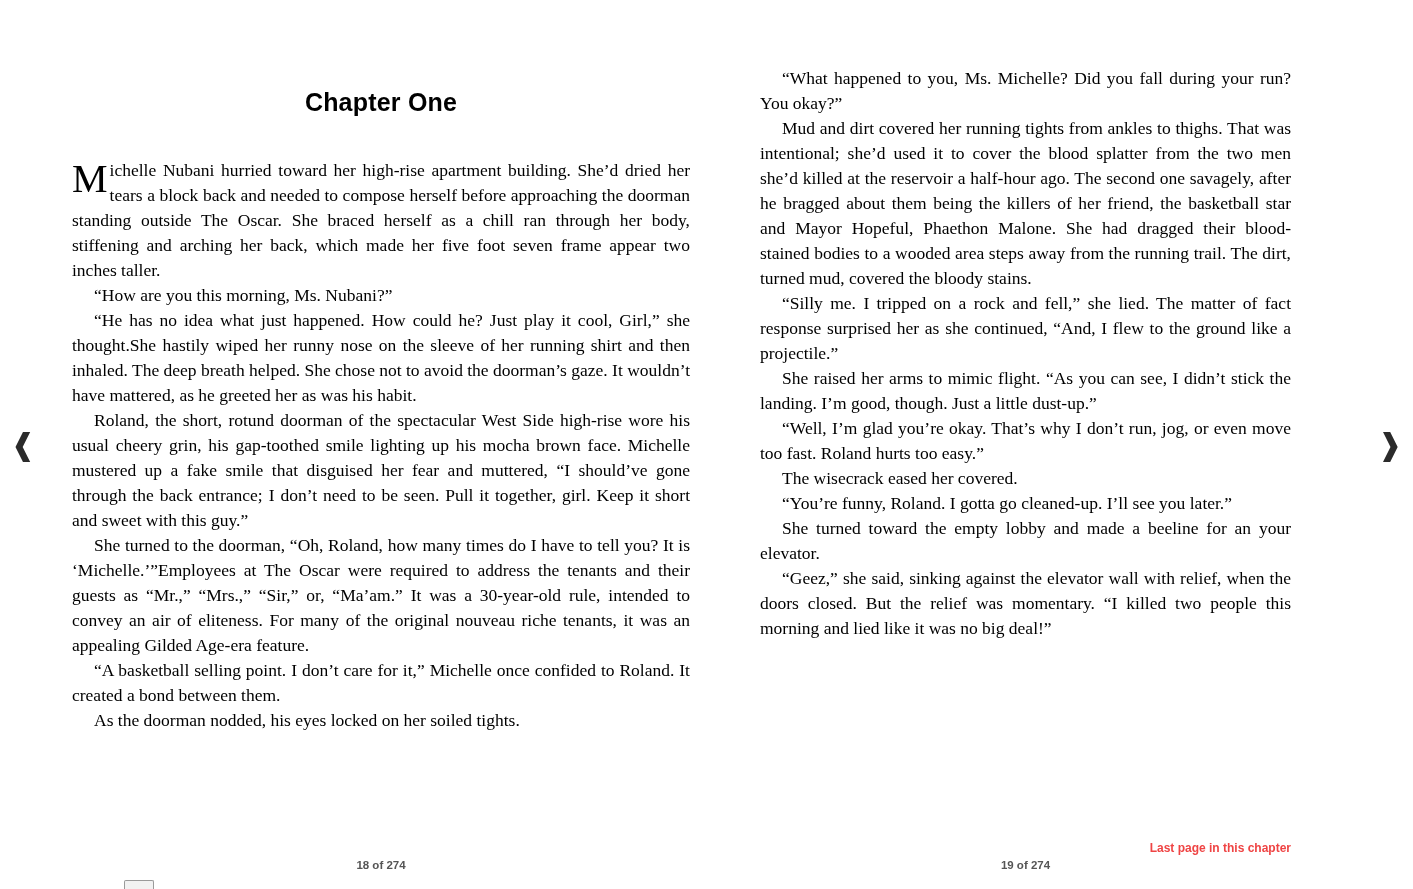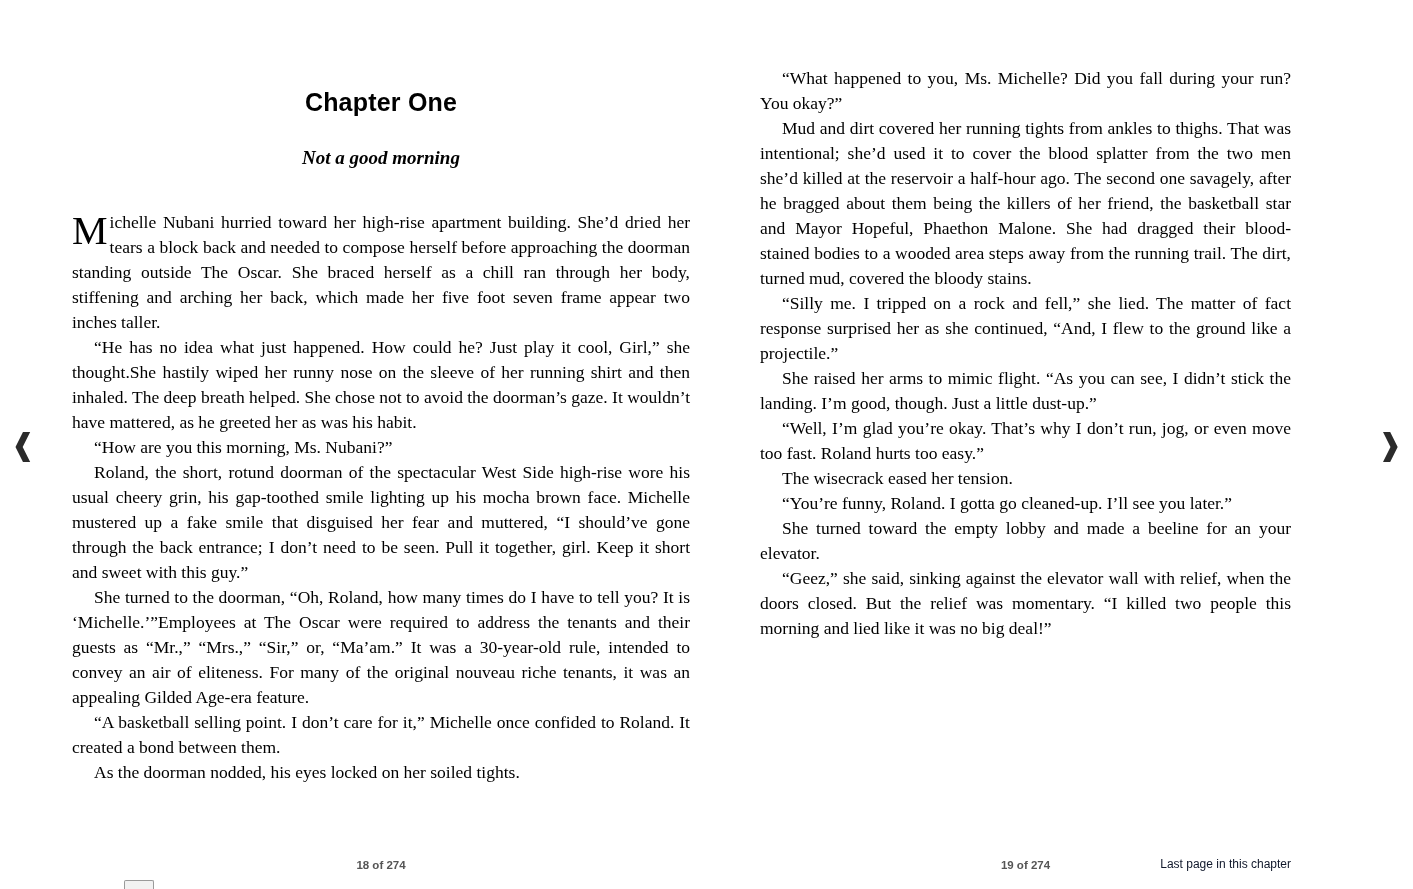--- a/index.html
+++ b/index.html
@@ -112,23 +112,23 @@
   .page.right .footer { padding: 0 80px 0 28px; }
   .footer-row {
     display: flex;
     align-items: baseline;
     justify-content: center;
     position: relative;
   }
   .footer-note {
     position: absolute;
     right: 0;
-    bottom: 0;
-    font-weight: normal;
-    color: #0f172a;
+    bottom: 16px;
+    font-weight: bold;
+    color: #ef4444;
     font-size: 12px;
   }
   .bottom-tab {
     position: absolute;
     left: 82px;
     bottom: -8px;
     width: 28px;
     height: 16px;
     border: 1px solid #9a9a9a;
     border-bottom: none;
@@ -143,25 +143,24 @@
 
   <div class="nav-arrow left">
     <span>❰</span>
   </div>
 
   <div class="pages">
 
     <div class="page left">
       <div class="page-body">
         <h1 class="chapter-title">Chapter One</h1>
-        <h2 class="chapter-subtitle">Not a good morning</h2>
 
         <p class="first"><span class="dropcap">M</span><span>ichelle Nubani hurried toward her high-rise apartment building. She’d dried her tears a block back and needed to compose herself before approaching the doorman standing outside The Oscar. She braced herself as a chill ran through her body, stiffening and arching her back, which made her five foot seven frame appear two inches taller.</span></p>
+        <p class="indent">“How are you this morning, Ms. Nubani?”</p>
         <p class="indent">“He has no idea what just happened. How could he? Just play it cool, Girl,” she thought.She hastily wiped her runny nose on the sleeve of her running shirt and then inhaled. The deep breath helped. She chose not to avoid the doorman’s gaze. It wouldn’t have mattered, as he greeted her as was his habit.</p>
-        <p class="indent">“How are you this morning, Ms. Nubani?”</p>
         <p class="indent">Roland, the short, rotund doorman of the spectacular West Side high-rise wore his usual cheery grin, his gap-toothed smile lighting up his mocha brown face. Michelle mustered up a fake smile that disguised her fear and muttered, “I should’ve gone through the back entrance; I don’t need to be seen. Pull it together, girl. Keep it short and sweet with this guy.”</p>
         <p class="indent">She turned to the doorman, “Oh, Roland, how many times do I have to tell you? It is ‘Michelle.’”Employees at The Oscar were required to address the tenants and their guests as “Mr.,” “Mrs.,” “Sir,” or, “Ma’am.” It was a 30-year-old rule, intended to convey an air of eliteness. For many of the original nouveau riche tenants, it was an appealing Gilded Age-era feature.</p>
         <p class="indent">“A basketball selling point. I don’t care for it,” Michelle once confided to Roland. It created a bond between them.</p>
         <p class="indent">As the doorman nodded, his eyes locked on her soiled tights.</p>
       </div>
 
       <div class="footer">
         <div class="footer-row">
           <span class="center">18 of 274</span>
         </div>
@@ -169,21 +168,21 @@
       <div class="bottom-tab"></div>
     </div>
 
     <div class="page right">
       <div class="page-body">
         <p class="first">“What happened to you, Ms. Michelle? Did you fall during your run? You okay?”</p>
         <p class="indent">Mud and dirt covered her running tights from ankles to thighs. That was intentional; she’d used it to cover the blood splatter from the two men she’d killed at the reservoir a half-hour ago. The second one savagely, after he bragged about them being the killers of her friend, the basketball star and Mayor Hopeful, Phaethon Malone. She had dragged their blood-stained bodies to a wooded area steps away from the running trail. The dirt, turned mud, covered the bloody stains.</p>
         <p class="indent">“Silly me. I tripped on a rock and fell,” she lied. The matter of fact response surprised her as she continued, “And, I flew to the ground like a projectile.”</p>
         <p class="indent">She raised her arms to mimic flight. “As you can see, I didn’t stick the landing. I’m good, though. Just a little dust-up.”</p>
         <p class="indent">“Well, I’m glad you’re okay. That’s why I don’t run, jog, or even move too fast. Roland hurts too easy.”</p>
-        <p class="indent">The wisecrack eased her tension.</p>
+        <p class="indent">The wisecrack eased her covered.</p>
         <p class="indent">“You’re funny, Roland. I gotta go cleaned-up. I’ll see you later.”</p>
         <p class="indent">She turned toward the empty lobby and made a beeline for an your elevator.</p>
         <p class="indent">“Geez,” she said, sinking against the elevator wall with relief, when the doors closed. But the relief was momentary. “I killed two people this morning and lied like it was no big deal!”</p>
       </div>
 
       <div class="footer">
         <div class="footer-row">
           <span class="center">19 of 274</span>
           <span class="footer-note">Last page in this chapter</span>
         </div>

